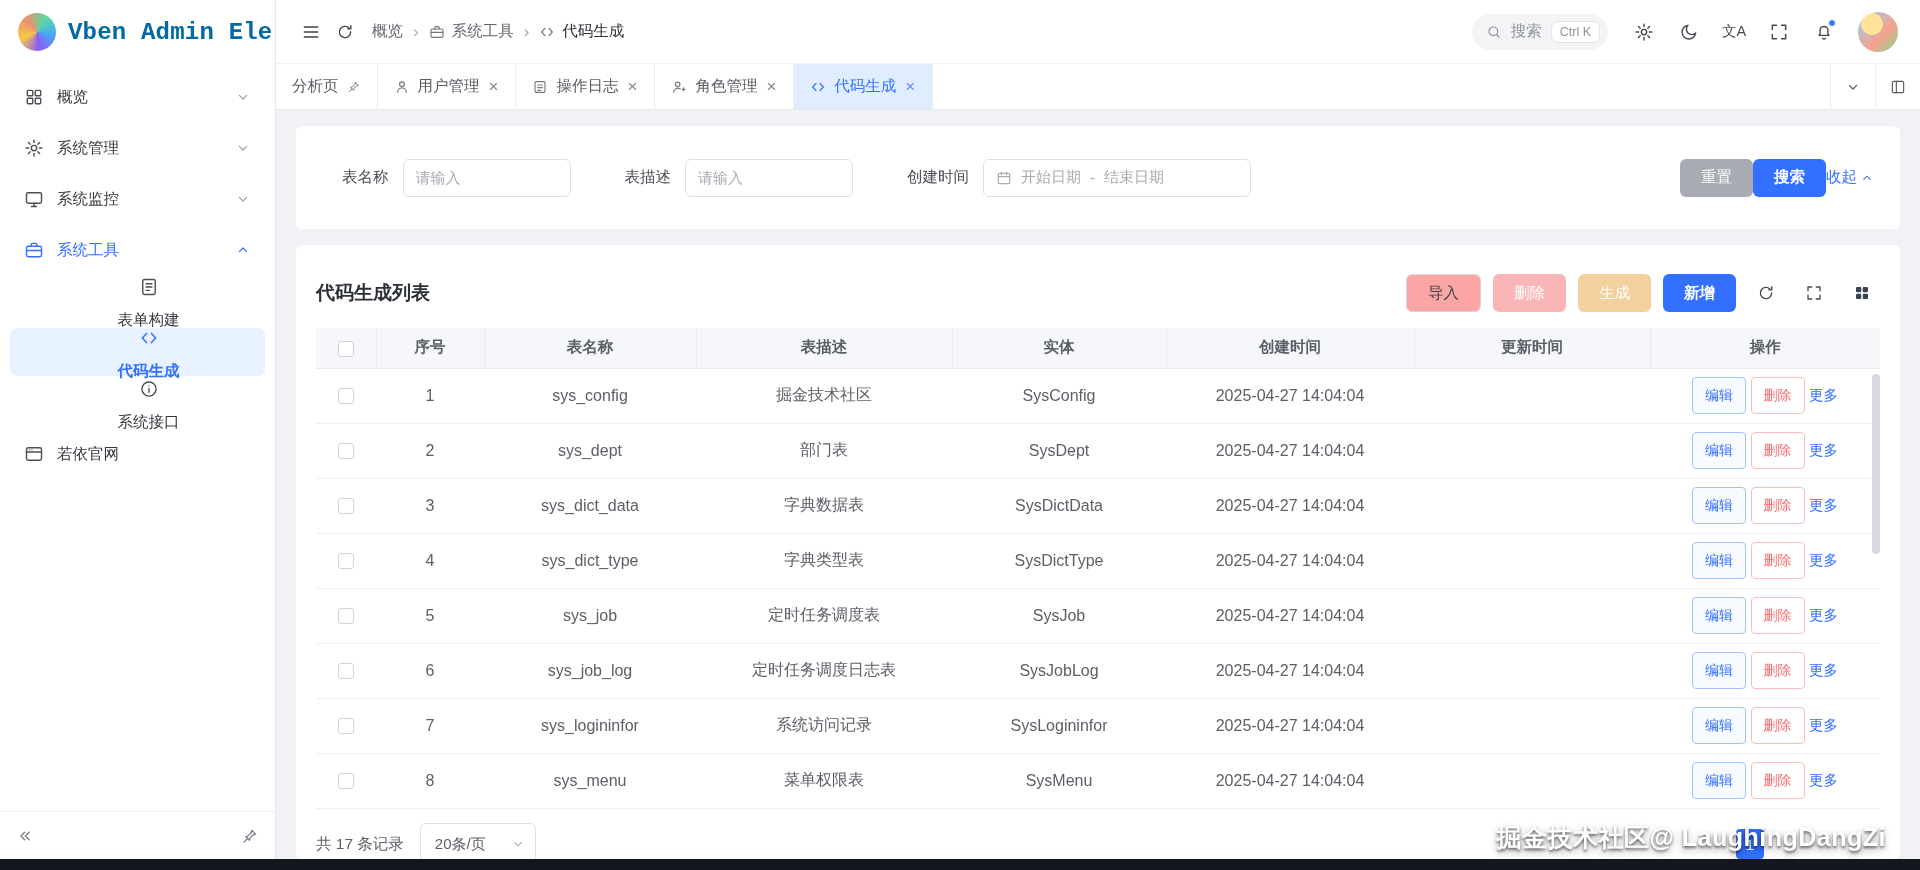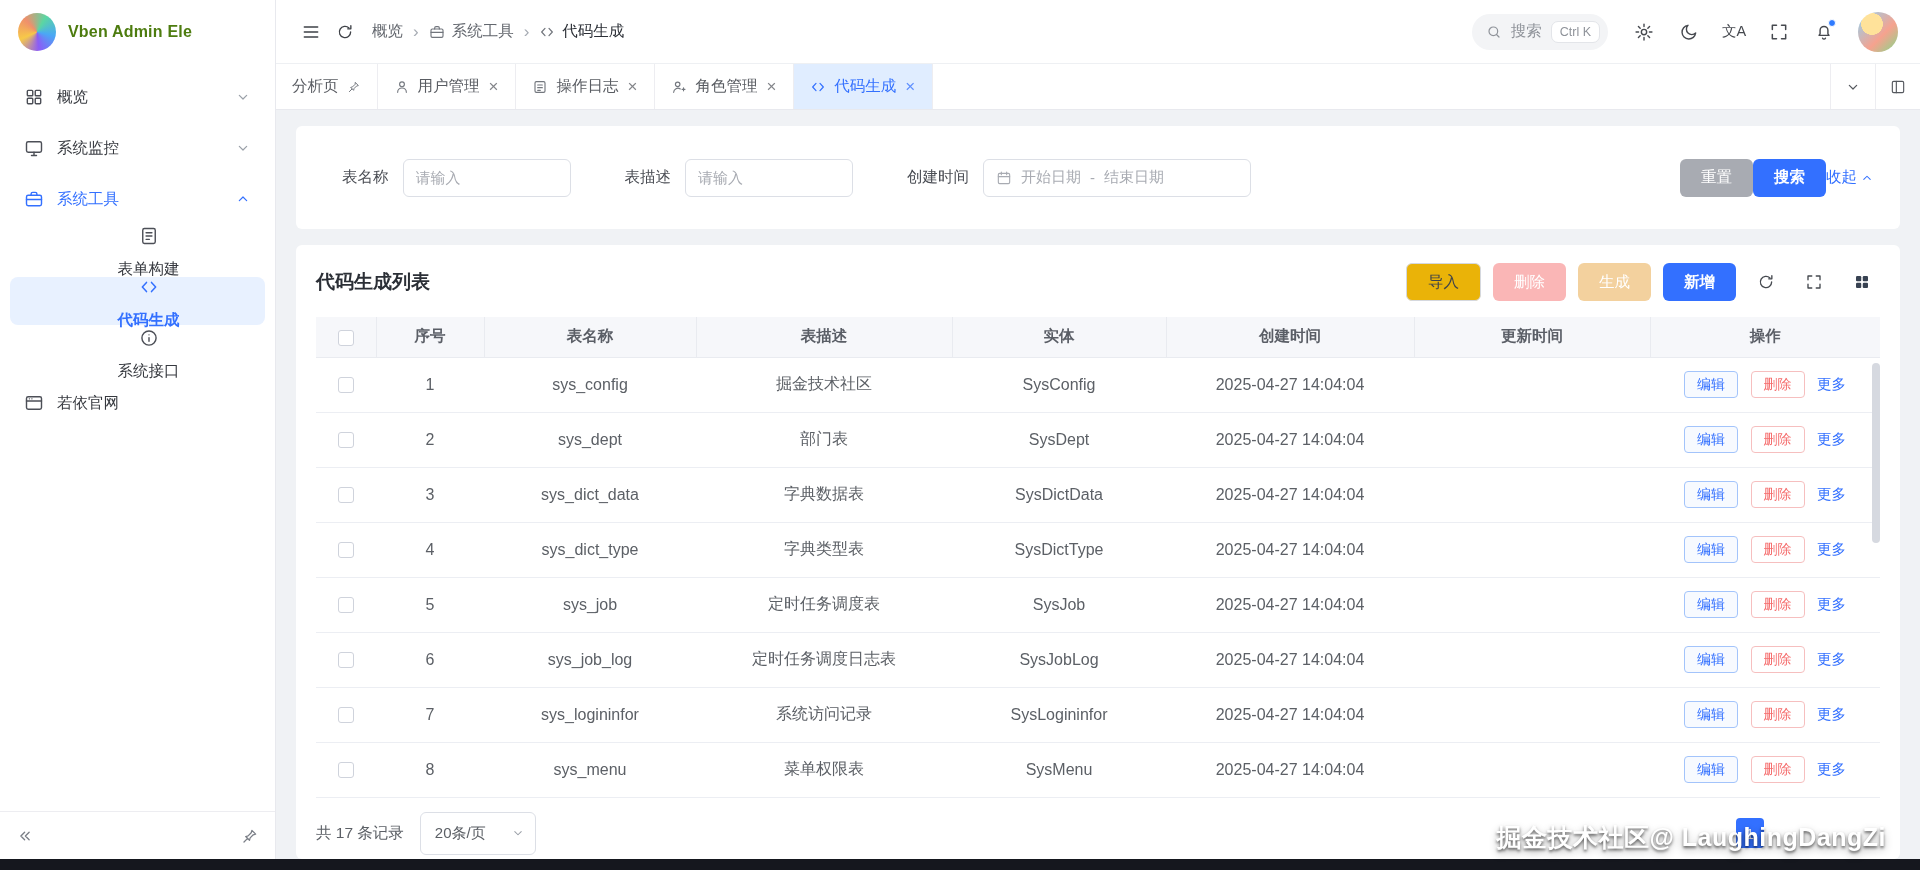--- a/index.html
+++ b/index.html
@@ -20,21 +20,21 @@
   .i14{width:14px;height:14px}.i16{width:16px;height:16px}.i18{width:18px;height:18px}.i20{width:20px;height:20px}
   button{font-family:inherit;border:none;background:none;cursor:pointer;}
 
   .app{display:flex;width:1920px;height:859px;}
 
   
   .sidebar{width:276px;background:#fff;border-right:1px solid #e8e9ee;display:flex;flex-direction:column;flex:none;}
   .logo{height:64px;display:flex;align-items:center;gap:12px;padding:0 18px;cursor:pointer;}
   .logo-mark{width:38px;height:38px;border-radius:50%;flex:none;
     background:conic-gradient(from 30deg,#5bd6a2,#4aa8f5,#8b5cf6,#f7c948,#ef8f6c,#5bd6a2);}
-  .logo-text{font-size:16px;font-weight:700;color:#4d7c0f;letter-spacing:.2px;white-space:nowrap;}
+  .logo-text{font-size:24px;font-weight:700;color:#0369a1;letter-spacing:.2px;white-space:nowrap;font-family:Liberation Mono, monospace;}
   .menu{flex:1;padding:6px 0;overflow:hidden;}
   .menu-item{height:48px;margin:3px 10px;padding:0 14px;border-radius:8px;display:flex;align-items:center;gap:13px;
     color:#36393f;cursor:pointer;white-space:nowrap;}
   .menu-item .mi-icon{color:#4c4f57;}
   .menu-item .chev{margin-left:auto;color:#9aa0a8;}
   .menu-item.parent-active{color:var(--primary);}
   .menu-item.parent-active .mi-icon,.menu-item.parent-active .chev{color:var(--primary);}
   .menu-item.sub{padding-left:36px;flex-direction:column;}
   .menu-item.sub.active{background:var(--menu-active-bg);color:var(--primary);font-weight:600;}
   .menu-item.sub.active .mi-icon{color:var(--primary);}
@@ -86,37 +86,37 @@
   .date-range .ic{color:#a8abb2;}
   .date-ph{white-space:nowrap;font-size:15px;}
   .filter-actions{margin-left:auto;display:flex;align-items:center;}
   .btn{height:38px;padding:0 21px;border-radius:6px;font-size:15.5px;display:inline-flex;align-items:center;justify-content:center;white-space:nowrap;}
   .btn-reset{background:var(--reset-gray);color:#fff;}
   .btn-primary{background:var(--primary);color:#fff;font-weight:600;}
   .link-collapse{display:flex;align-items:center;gap:3px;color:var(--primary);cursor:pointer;font-size:15.5px;font-family:Liberation Mono, monospace;}
 
   
   .list-card{background:#fff;border-radius:6px;flex:1;padding:18px 20px 0;display:flex;flex-direction:column;overflow:hidden;}
-  .list-head{display:flex;align-items:center;margin-bottom:16px;}
+  .list-head{display:flex;align-items:center;margin-bottom:16px;margin-top:11px;}
   .list-title{font-size:19px;font-weight:600;color:#2b2f36;}
   .toolbar{margin-left:auto;display:flex;align-items:center;gap:12px;}
-  .btn-plainwhite{background:#eab308;border:1px solid #d5d8de;color:#3f434a;}
+  .btn-plainwhite{background:#fca5a5;border:1px solid #d5d8de;color:#3f434a;}
   .btn-danger-disabled{background:var(--danger-disabled);color:#fff;cursor:not-allowed;}
   .btn-warning-disabled{background:var(--warning-disabled);color:#fff;cursor:not-allowed;}
   .tool-iconbtn{width:36px;height:36px;display:flex;align-items:center;justify-content:center;color:#45494f;border-radius:6px;}
   .tool-iconbtn.dark{color:#384252;}
 
   .table-wrap{position:relative;flex:none;}
   table{width:100%;border-collapse:collapse;table-layout:fixed;}
   thead th{height:40px;background:#f6f7fa;color:#5a5e66;font-weight:600;font-size:15.5px;
     border-bottom:1px solid #e9ebf0;border-right:1px solid #e9ebf0;text-align:center;}
   thead th:last-child{border-right:none;}
   tbody td{height:55px;border-bottom:1px solid #eceef3;text-align:center;color:#5c6066;font-size:16px;white-space:nowrap;overflow:hidden;}
   .cb{display:inline-block;width:16px;height:16px;border:1px solid #cfd3dc;border-radius:3px;background:#fff;vertical-align:middle;cursor:pointer;}
-  .mini-btn{height:27px;padding:0 12px;border-radius:4px;font-size:14px;margin-right:8px;}
+  .mini-btn{height:37px;padding:0 12px;border-radius:4px;font-size:14px;}
   .mini-btn.edit{border:1px solid #a3c4fb;color:var(--primary);background:#f7faff;}
   .mini-btn.del{border:1px solid #f6bfbf;color:#f56c6c;background:#fff;}
   .link-btn{color:var(--primary);font-size:14.5px;background:none;border:none;}
   .vscroll{position:absolute;right:0;top:46px;width:8px;height:180px;background:#d6d9e0;border-radius:4px;cursor:grab;}
 
   .list-footer{display:flex;align-items:center;gap:16px;padding:14px 0 12px;}
   .total-text{color:#5c6066;}
   .pagesize{height:43px;min-width:116px;border:1px solid #dcdfe6;border-radius:6px;display:flex;align-items:center;gap:10px;
     padding:0 10px 0 14px;color:#5c6066;cursor:pointer;font-size:15px;}
   .pagesize .ic{color:#9ba0a8;margin-left:auto;}
@@ -282,20 +282,29 @@
       <span class="logo-mark"></span>
       <span class="logo-text">Vben Admin Ele</span>
     </div>
 
     <nav class="menu">
       <div class="menu-item">
         <svg class="ic i20 mi-icon">
             <use href="#i-grid4"></use>
           </svg>
         <span>概览</span>
+        <svg class="ic i16 chev">
+            <use href="#i-chev-d"></use>
+          </svg>
+      </div>
+      <div class="menu-item">
+        <svg class="ic i20 mi-icon">
+            <use href="#i-gear"></use>
+          </svg>
+        <span>系统管理</span>
         <svg class="ic i16 chev">
             <use href="#i-chev-d"></use>
           </svg>
       </div>
       <div class="menu-item">
         <svg class="ic i20 mi-icon">
             <use href="#i-monitor"></use>
           </svg>
         <span>系统监控</span>
         <svg class="ic i16 chev">

